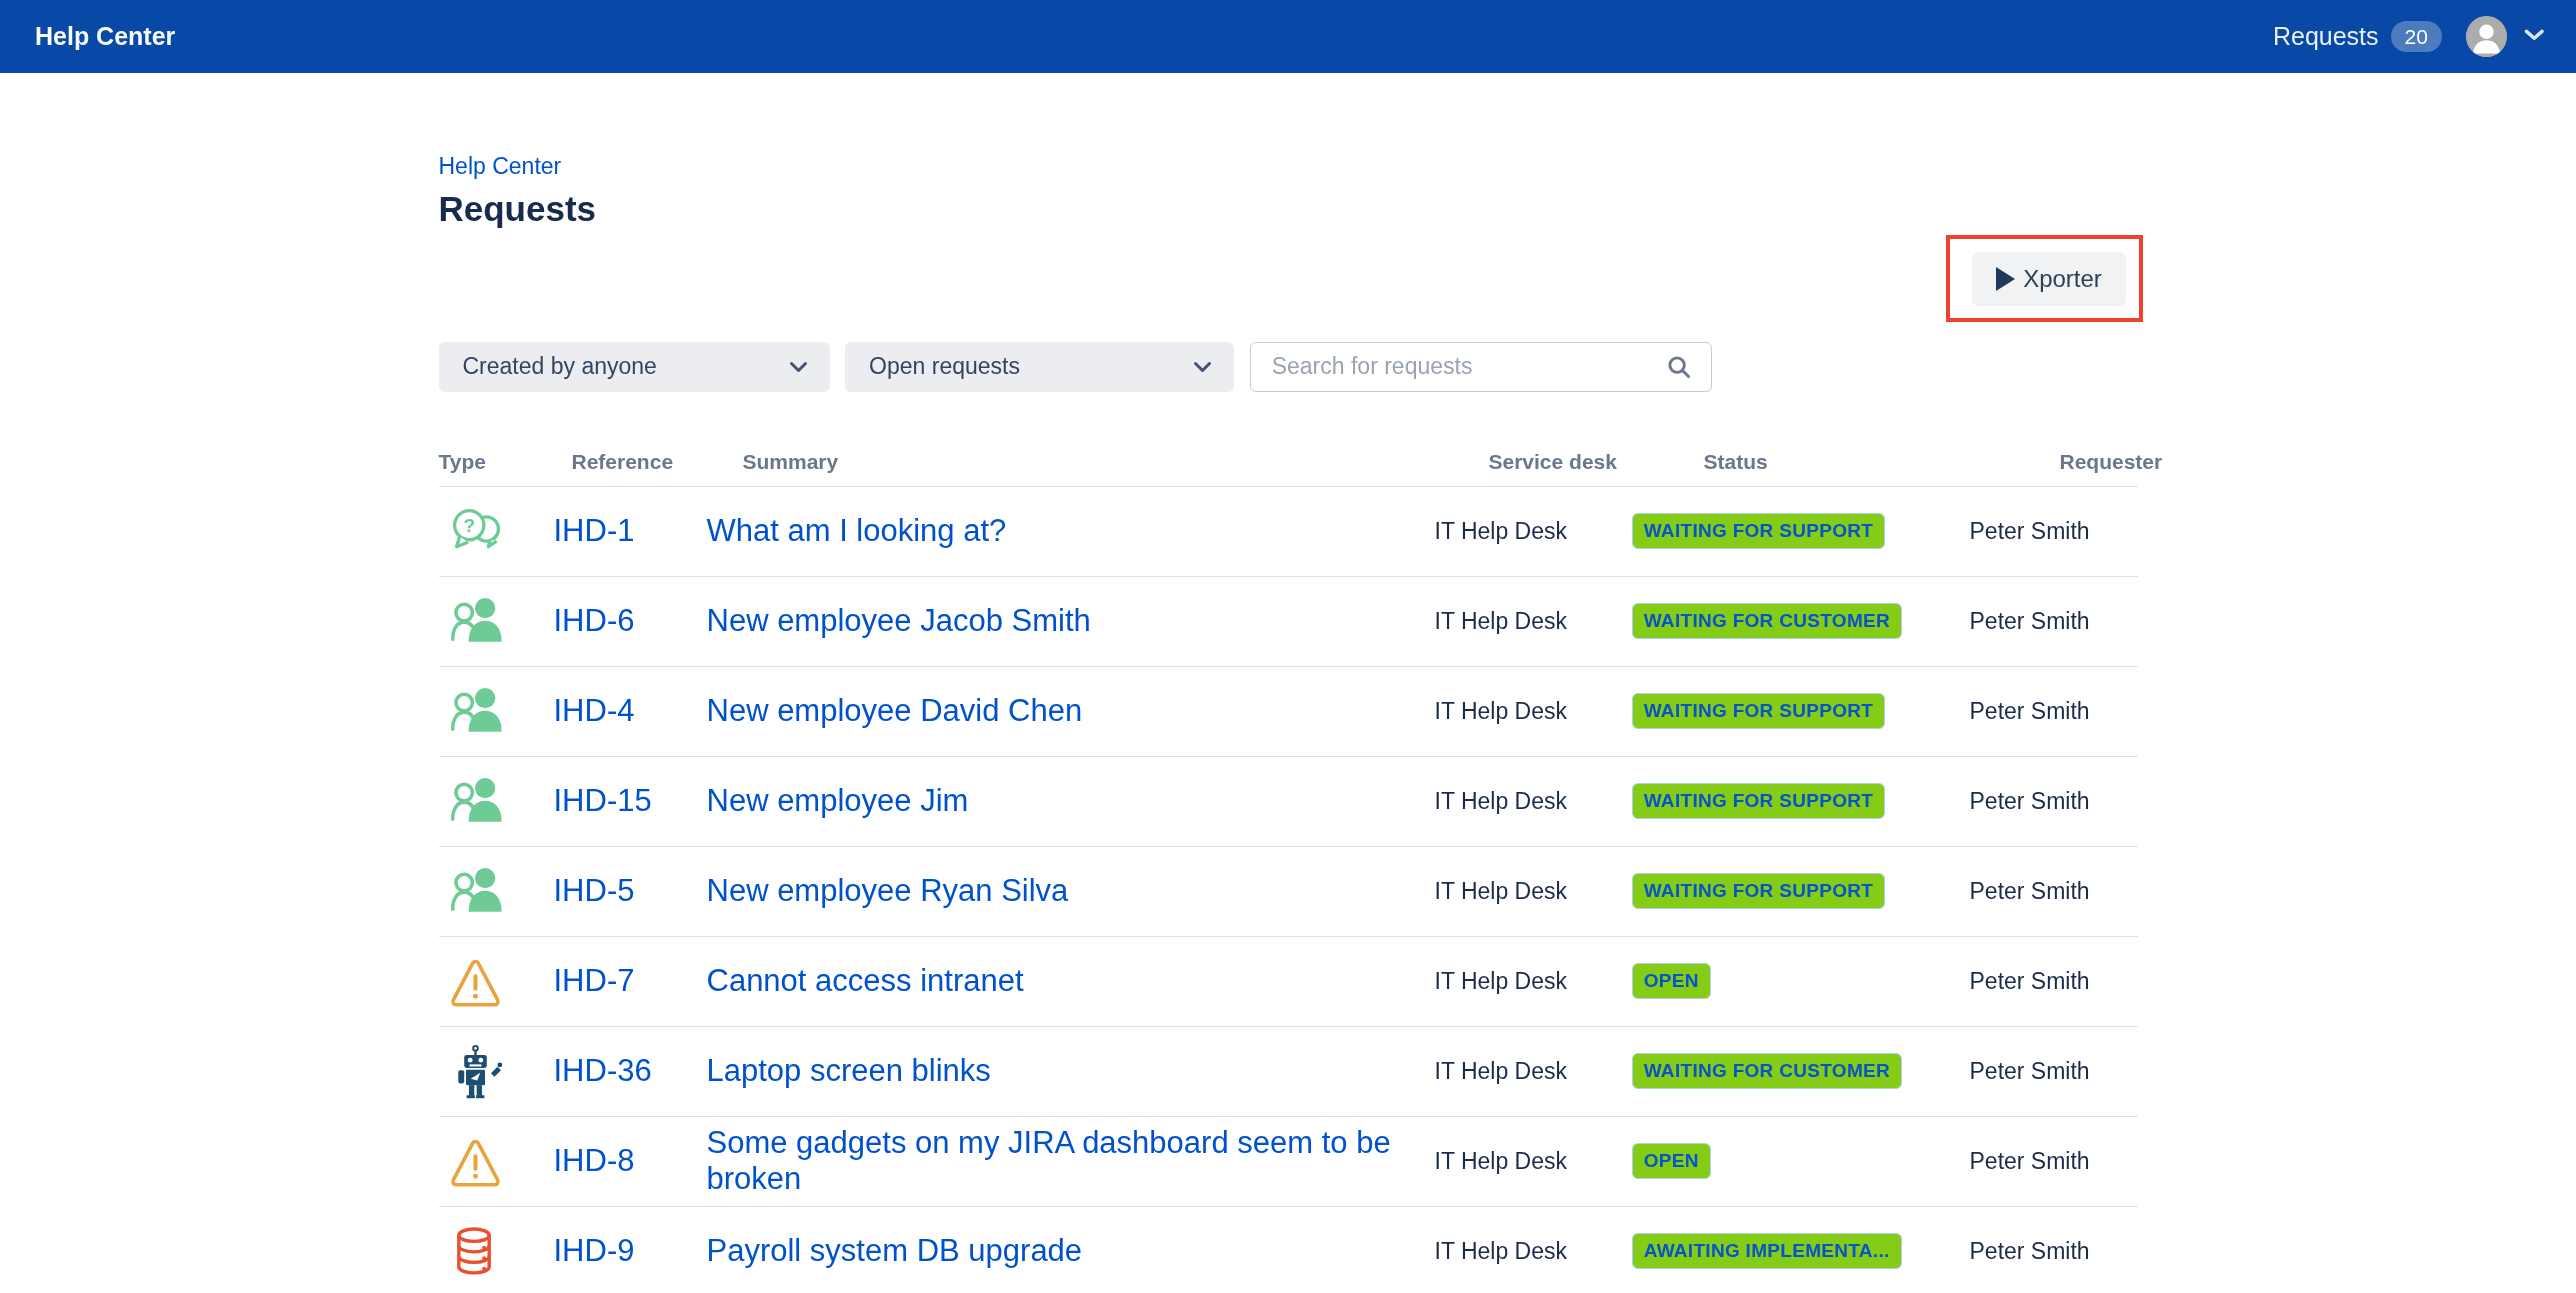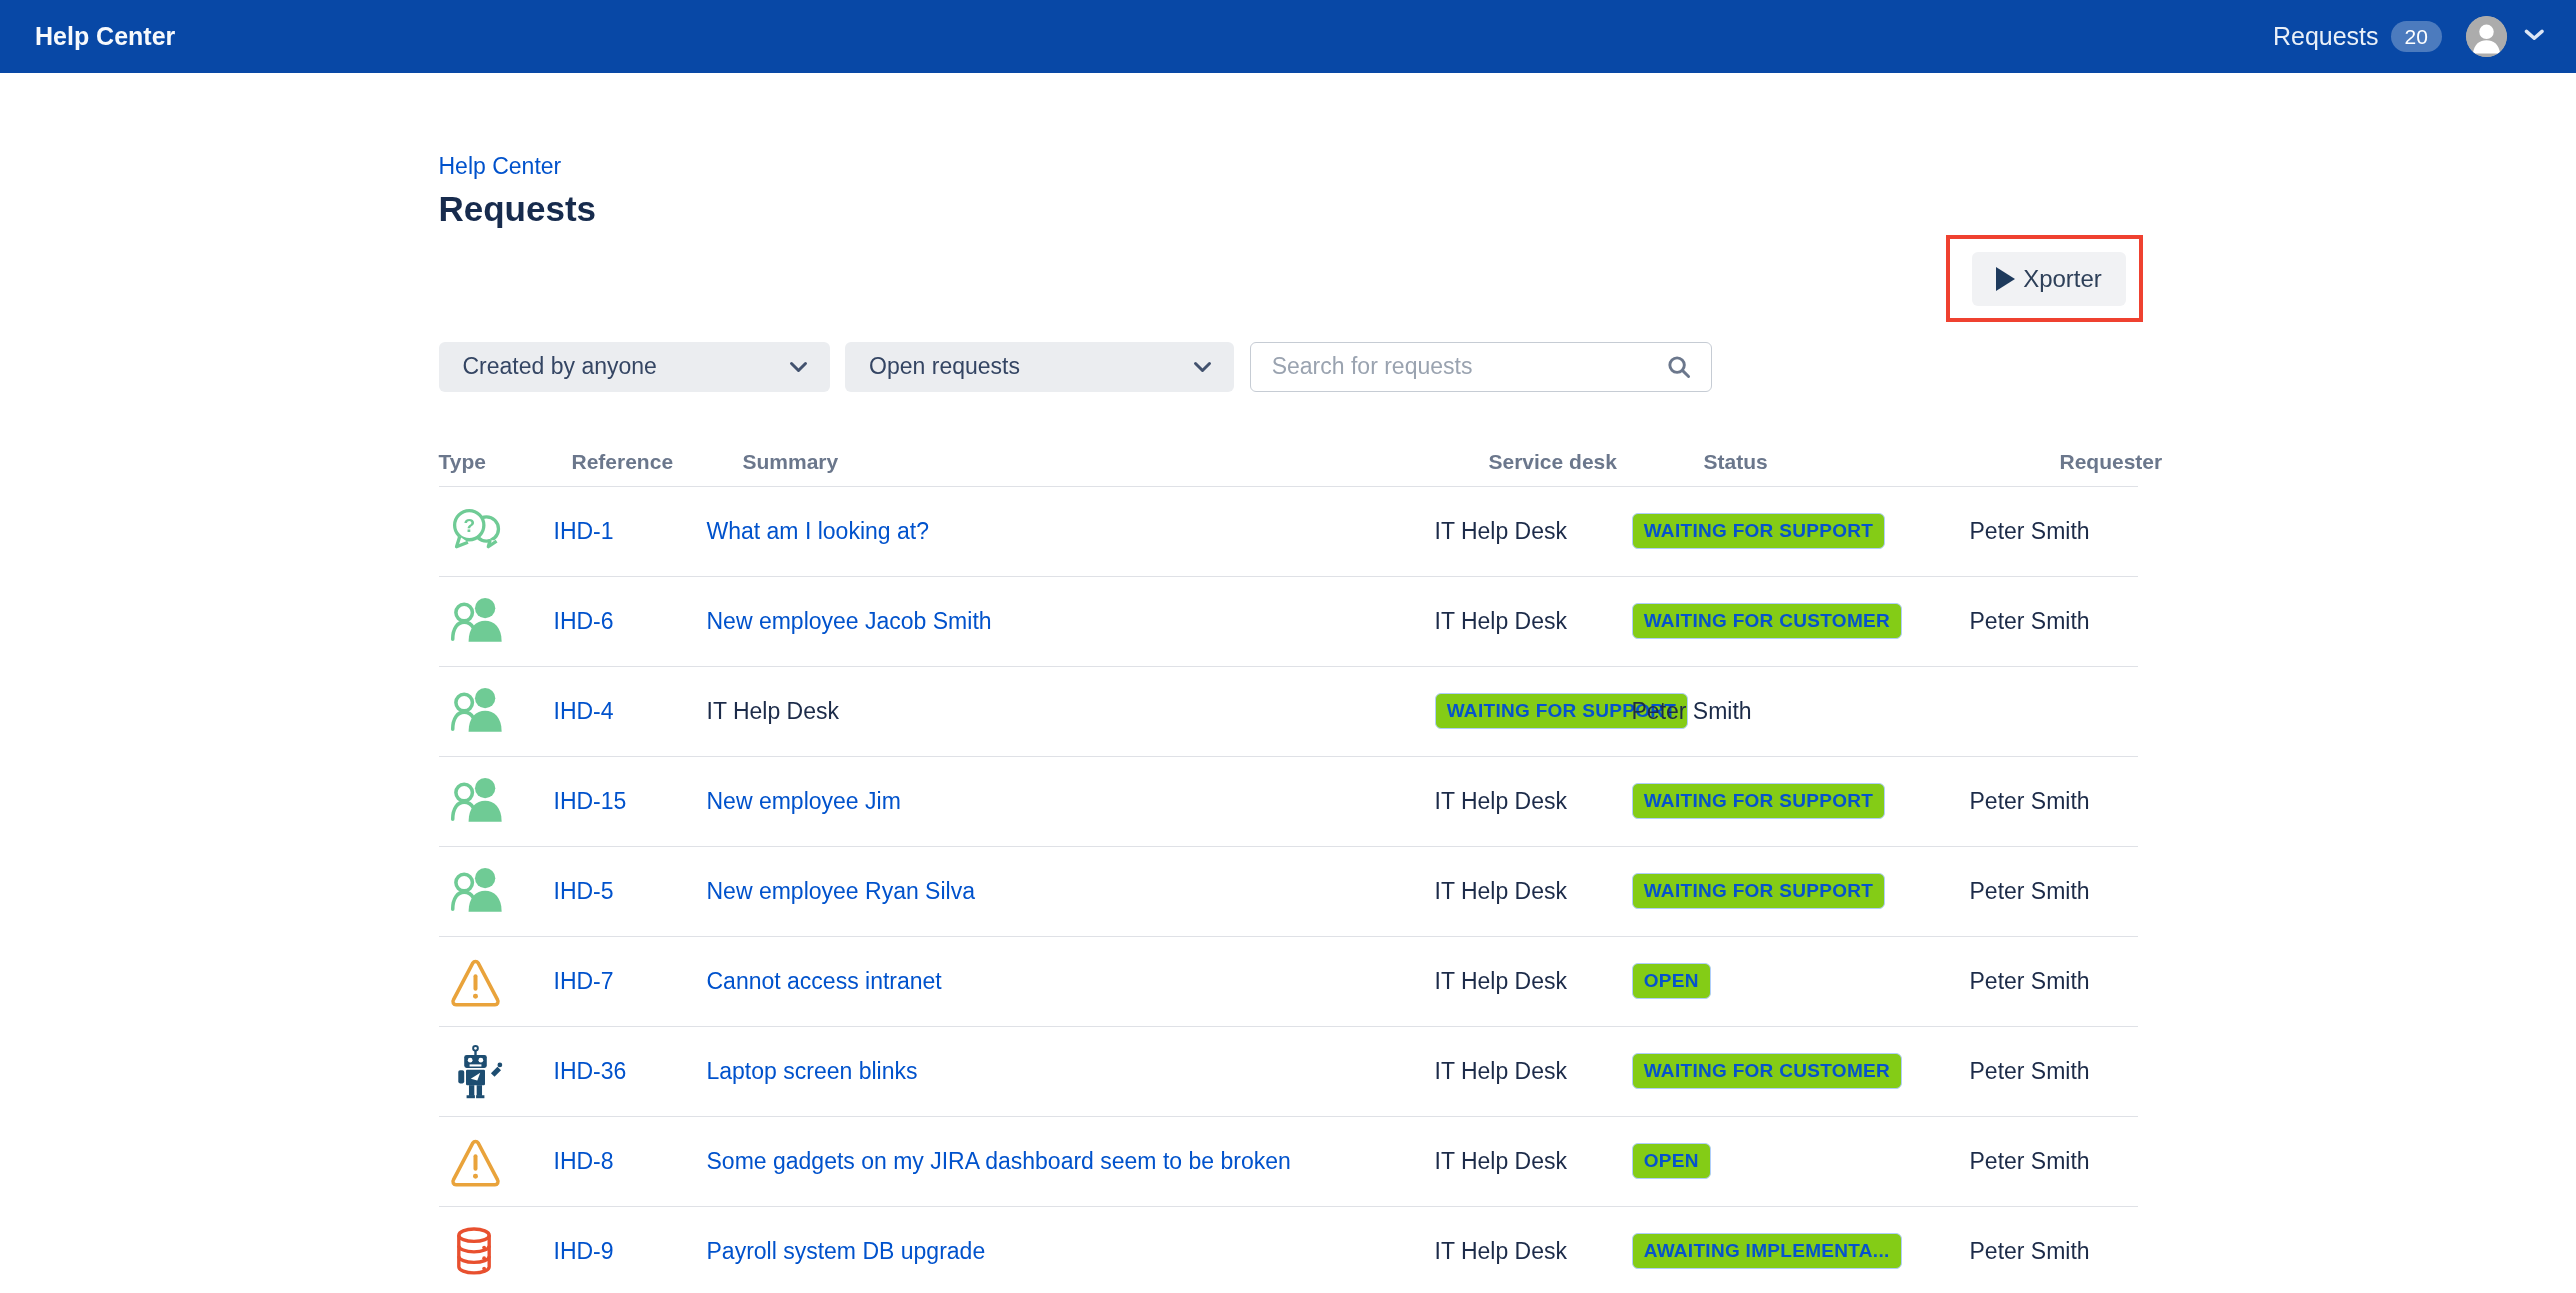--- a/index.html
+++ b/index.html
@@ -46,21 +46,21 @@
   .search-input::placeholder { color:#9AA3B0; }
   .search-icon { position:absolute; right:17.3px; top:11.2px; }
 
   
   .req-table { margin-top:47px; }
   .tgrid { display:grid; grid-template-columns:115px 153px 728px 197px 338px 1fr; align-items:center; }
   .thead { height:48px; border-bottom:1.7px solid #DFE1E6;gap:18px; }
   .thead div { color:#6B778C; font-size:21px; font-weight:700; }
   .trow { height:90px; border-bottom:1.7px solid #DFE1E6; }
   .type-icon { width:61px; height:61px; display:flex; align-items:center; margin-left:8.6px; }
-  .cell-link { color:#0052CC; font-size:23px; cursor:pointer; text-decoration:none; }
+  .cell-link { color:#0052CC; font-size:31px; cursor:pointer; text-decoration:none; }
   .cell-text { color:#1C2B49; font-size:23px; }
   .status-badge { display:inline-block; border:1.7px solid #AFCEFA; border-radius:6px; background:#84cc16;
                   color:#0653CC; font-size:19px; font-weight:700; letter-spacing:0.3px;
                   padding:6px 11.2px; white-space:nowrap; }
 </style>
 </head>
 <body>
 
 <header class="topbar">
   <div class="topbar-title">Help Center</div>
@@ -178,20 +178,21 @@
             <span class="type-icon">
   <svg width="61" height="61" viewBox="0 0 48 48">
     <circle cx="13.5" cy="17" r="6.5" fill="none" stroke="#6FCB95" stroke-width="2.8"></circle>
     <path d="M4.5 38 c0 -9 4 -13.5 9 -13.5 c3.4 0 5.8 1.8 7.3 4.6" fill="none" stroke="#6FCB95" stroke-width="2.8" stroke-linecap="round"></path>
     <circle cx="30" cy="13.5" r="8" fill="#6FCB95"></circle>
     <path d="M17 40 c0 -11.5 6 -16.5 13 -16.5 c7 0 13 5 13 16.5 z" fill="#6FCB95"></path>
   </svg>
 </span>
           </div>
           <div><a class="cell-link">IHD-4</a></div>
+          <div><a class="cell-link">New employee David Chen</a></div>
           <div><span class="cell-text">IT Help Desk</span></div>
           <div><span class="status-badge">WAITING FOR SUPPORT</span></div>
           <div><span class="cell-text">Peter Smith</span></div>
         </div>
 
         <div class="tgrid trow">
           <div>
             <span class="type-icon">
   <svg width="61" height="61" viewBox="0 0 48 48">
     <circle cx="13.5" cy="17" r="6.5" fill="none" stroke="#6FCB95" stroke-width="2.8"></circle>

